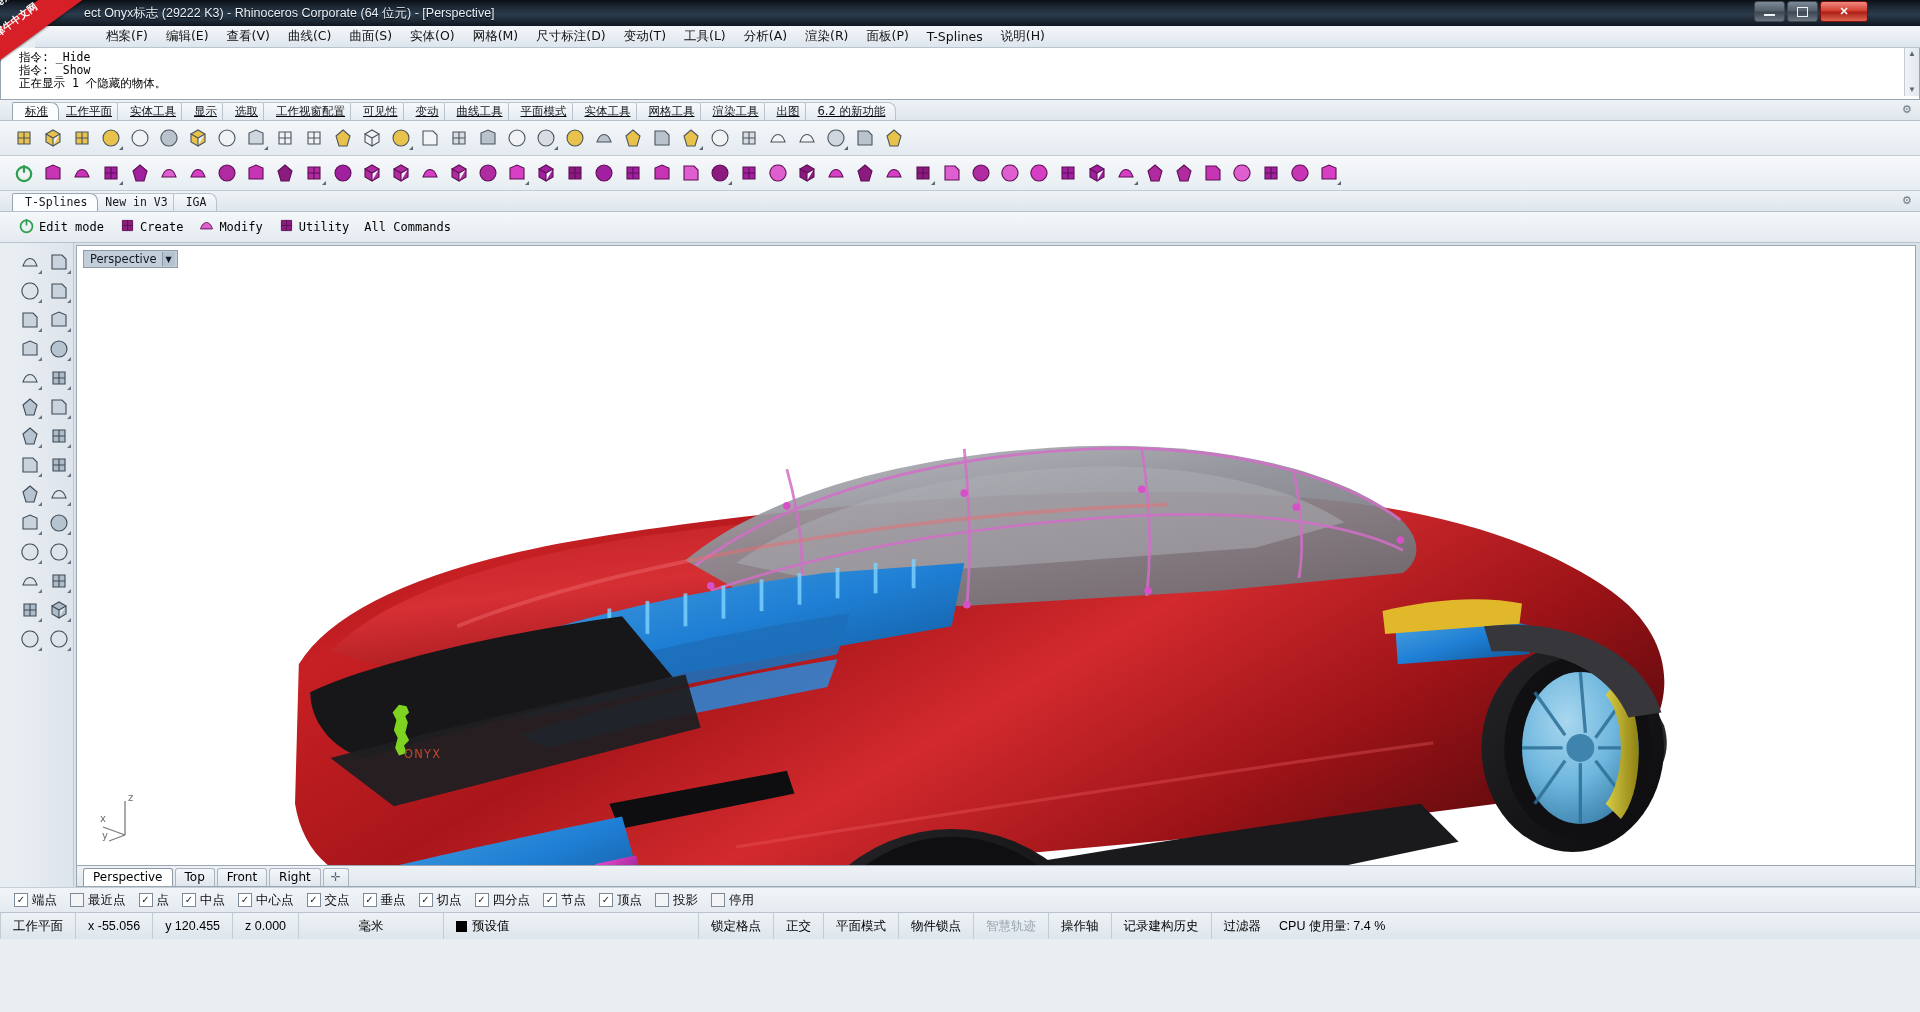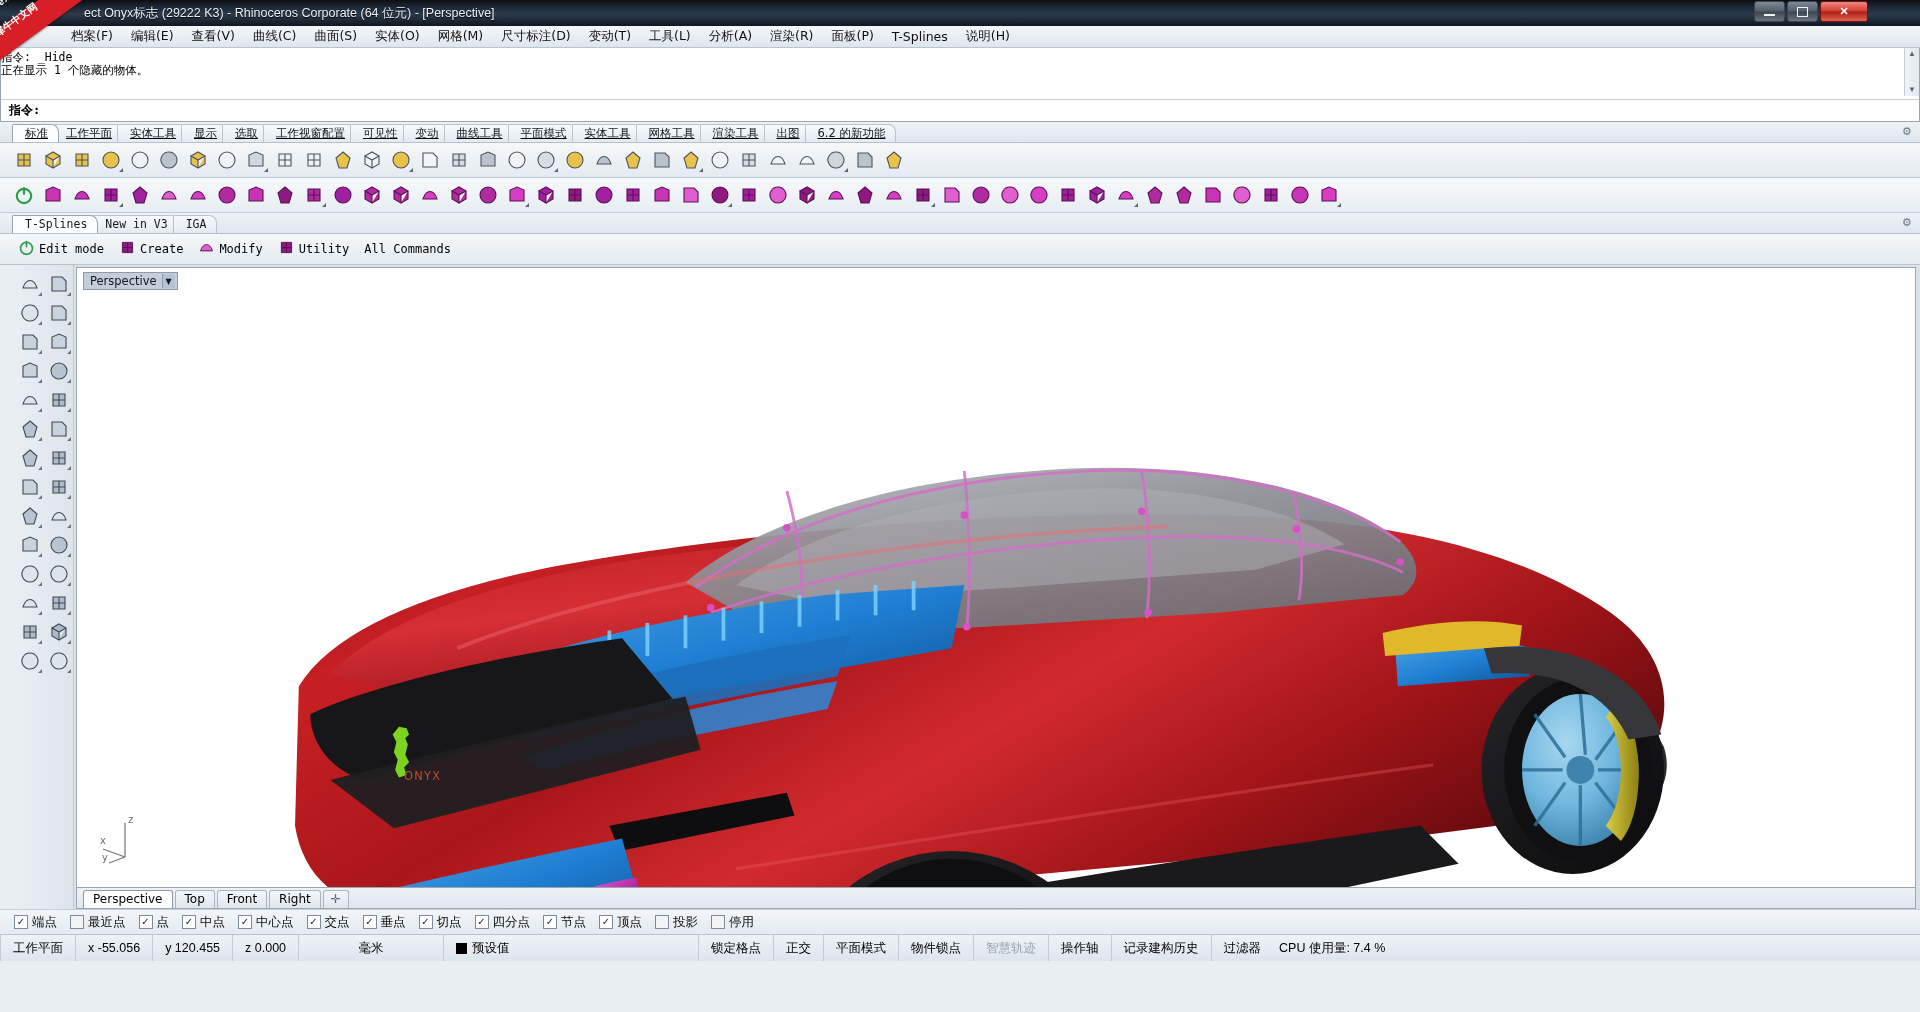--- a/index.html
+++ b/index.html
@@ -27,27 +27,27 @@
     pointer-events:none;}
   .wm-band{position:absolute;left:-30px;top:18px;width:170px;height:26px;background:#d61f26;
     transform:rotate(-36deg);box-shadow:0 1px 2px rgba(0,0,0,.4);}
   .wm-t1{position:absolute;left:2px;top:6px;color:#fff;font-size:10px;font-weight:bold;
     transform:rotate(-36deg);letter-spacing:.5px;}
   .wm-t2{position:absolute;left:0px;top:30px;color:#fff;font-size:10px;font-weight:bold;
     transform:rotate(-36deg);}
 
   
   .menubar{height:21px;background:linear-gradient(180deg,#f4f7fa,#dde5ed);
-    border-bottom:1px solid #b9c4cf;display:flex;align-items:center;padding-left:62px;}
+    border-bottom:1px solid #b9c4cf;display:flex;align-items:center;padding-left:62px;margin-left:35px;}
   .menu-item{padding:2px 9px;font-size:12.5px;color:#101010;white-space:nowrap;
     font-family:"DejaVu Sans",sans-serif;}
 
   
   .cmd-wrap{background:#fff;border:1px solid #9aa7b3;border-top:none;margin:0;position:relative;}
-  .cmd-hist{height:48px;padding:3px 6px 0 0;font-family:"DejaVu Sans Mono",monospace;font-size:11.5px;
+  .cmd-hist{height:48px;padding:3px 6px 0 18px;font-family:"DejaVu Sans Mono",monospace;font-size:11.5px;
     line-height:13px;color:#000;overflow:hidden;}
   .cmd-scroll{position:absolute;right:0;top:0;width:14px;height:48px;
     background:linear-gradient(90deg,#f0f3f6,#e2e8ee);border-left:1px solid #c3ccd5;}
   .cmd-scroll .arr{width:100%;height:12px;text-align:center;font-size:8px;line-height:12px;color:#5a6670;}
   .cmd-prompt{height:19px;border-top:1px solid #c6ced6;background:#fff;
     padding:2px 6px 0 8px;font-family:"DejaVu Sans Mono",monospace;font-size:12px;font-weight:bold;}
 
   
   .tabstrip{height:20px;background:linear-gradient(180deg,#eef2f6,#dfe6ed);
     border-bottom:1px solid #b6c0ca;display:flex;align-items:flex-end;padding-left:12px;position:relative;text-decoration:underline;}
@@ -165,28 +165,28 @@
       <div class="menu-item">分析(A)</div>
       <div class="menu-item">渲染(R)</div>
       <div class="menu-item">面板(P)</div>
       <div class="menu-item">T-Splines</div>
       <div class="menu-item">说明(H)</div>
     </div>
 
   <div class="cmd-wrap">
     <div class="cmd-hist" id="cmdhist">
         <div>指令: _Hide</div>
+        <div>指令: _Show</div>
         <div>正在显示 1 个隐藏的物体。</div>
       </div>
     <div class="cmd-scroll">
       <div class="arr">▲</div>
       <div style="height:24px"></div>
       <div class="arr">▼</div>
     </div>
-    <div class="cmd-prompt">指令:</div>
   </div>
 
   <div class="tabstrip" id="tabstrip">
     <div class="ttab active">标准</div>
       <div class="ttab">工作平面</div>
       <div class="ttab">实体工具</div>
       <div class="ttab">显示</div>
       <div class="ttab">选取</div>
       <div class="ttab">工作视窗配置</div>
       <div class="ttab">可见性</div>

